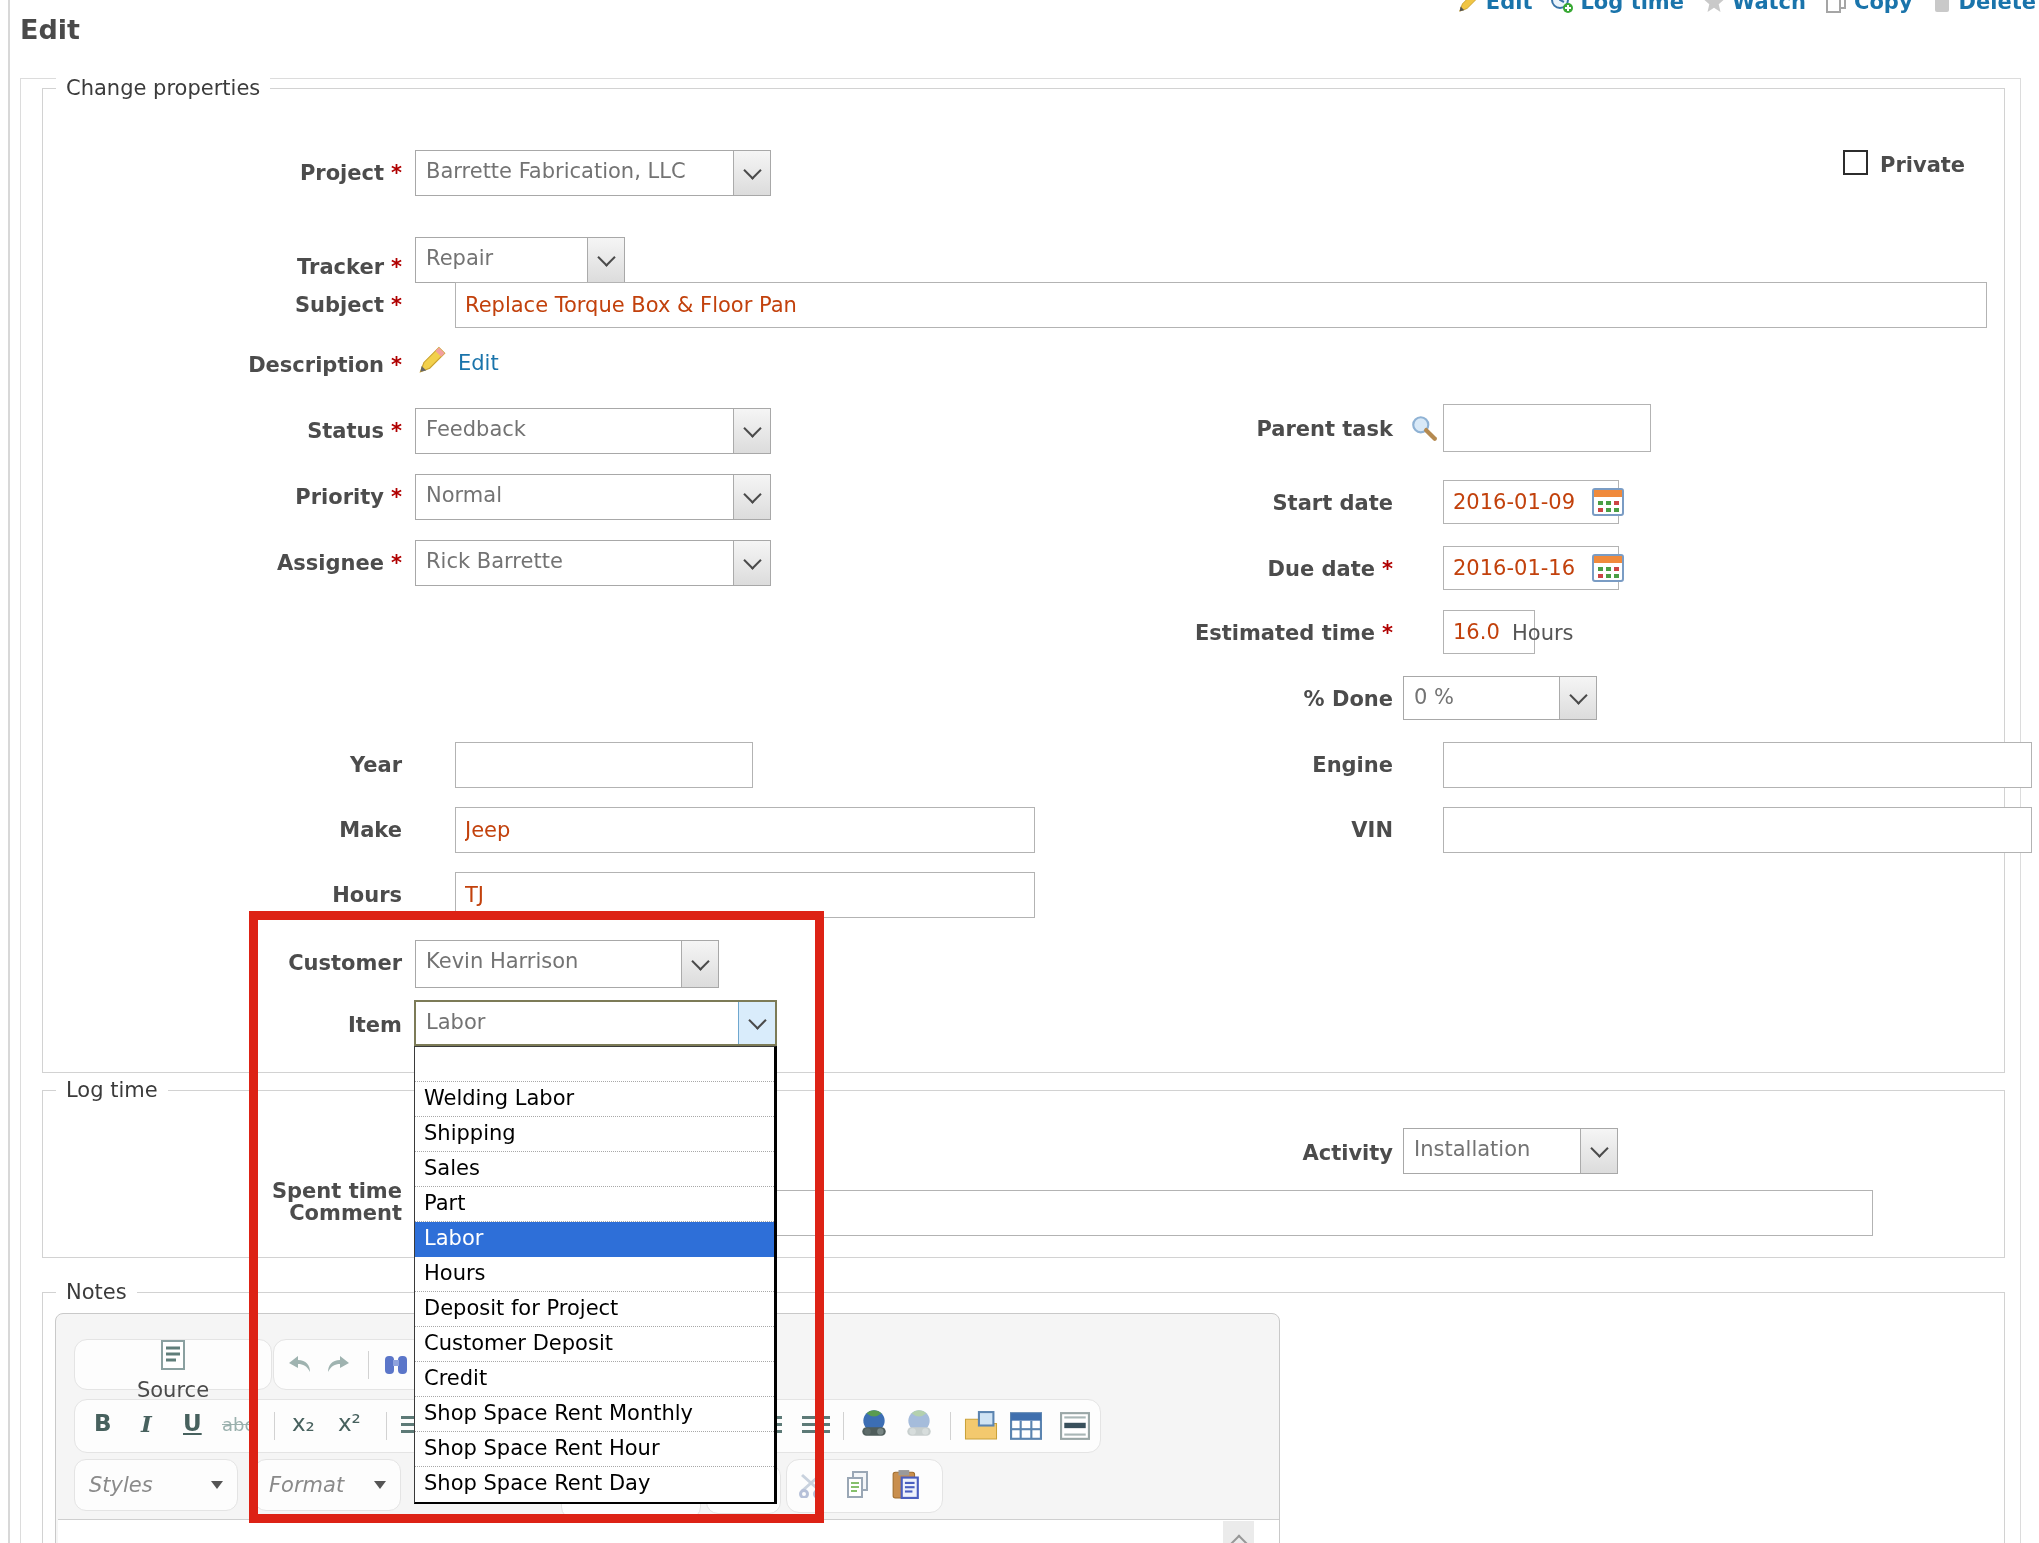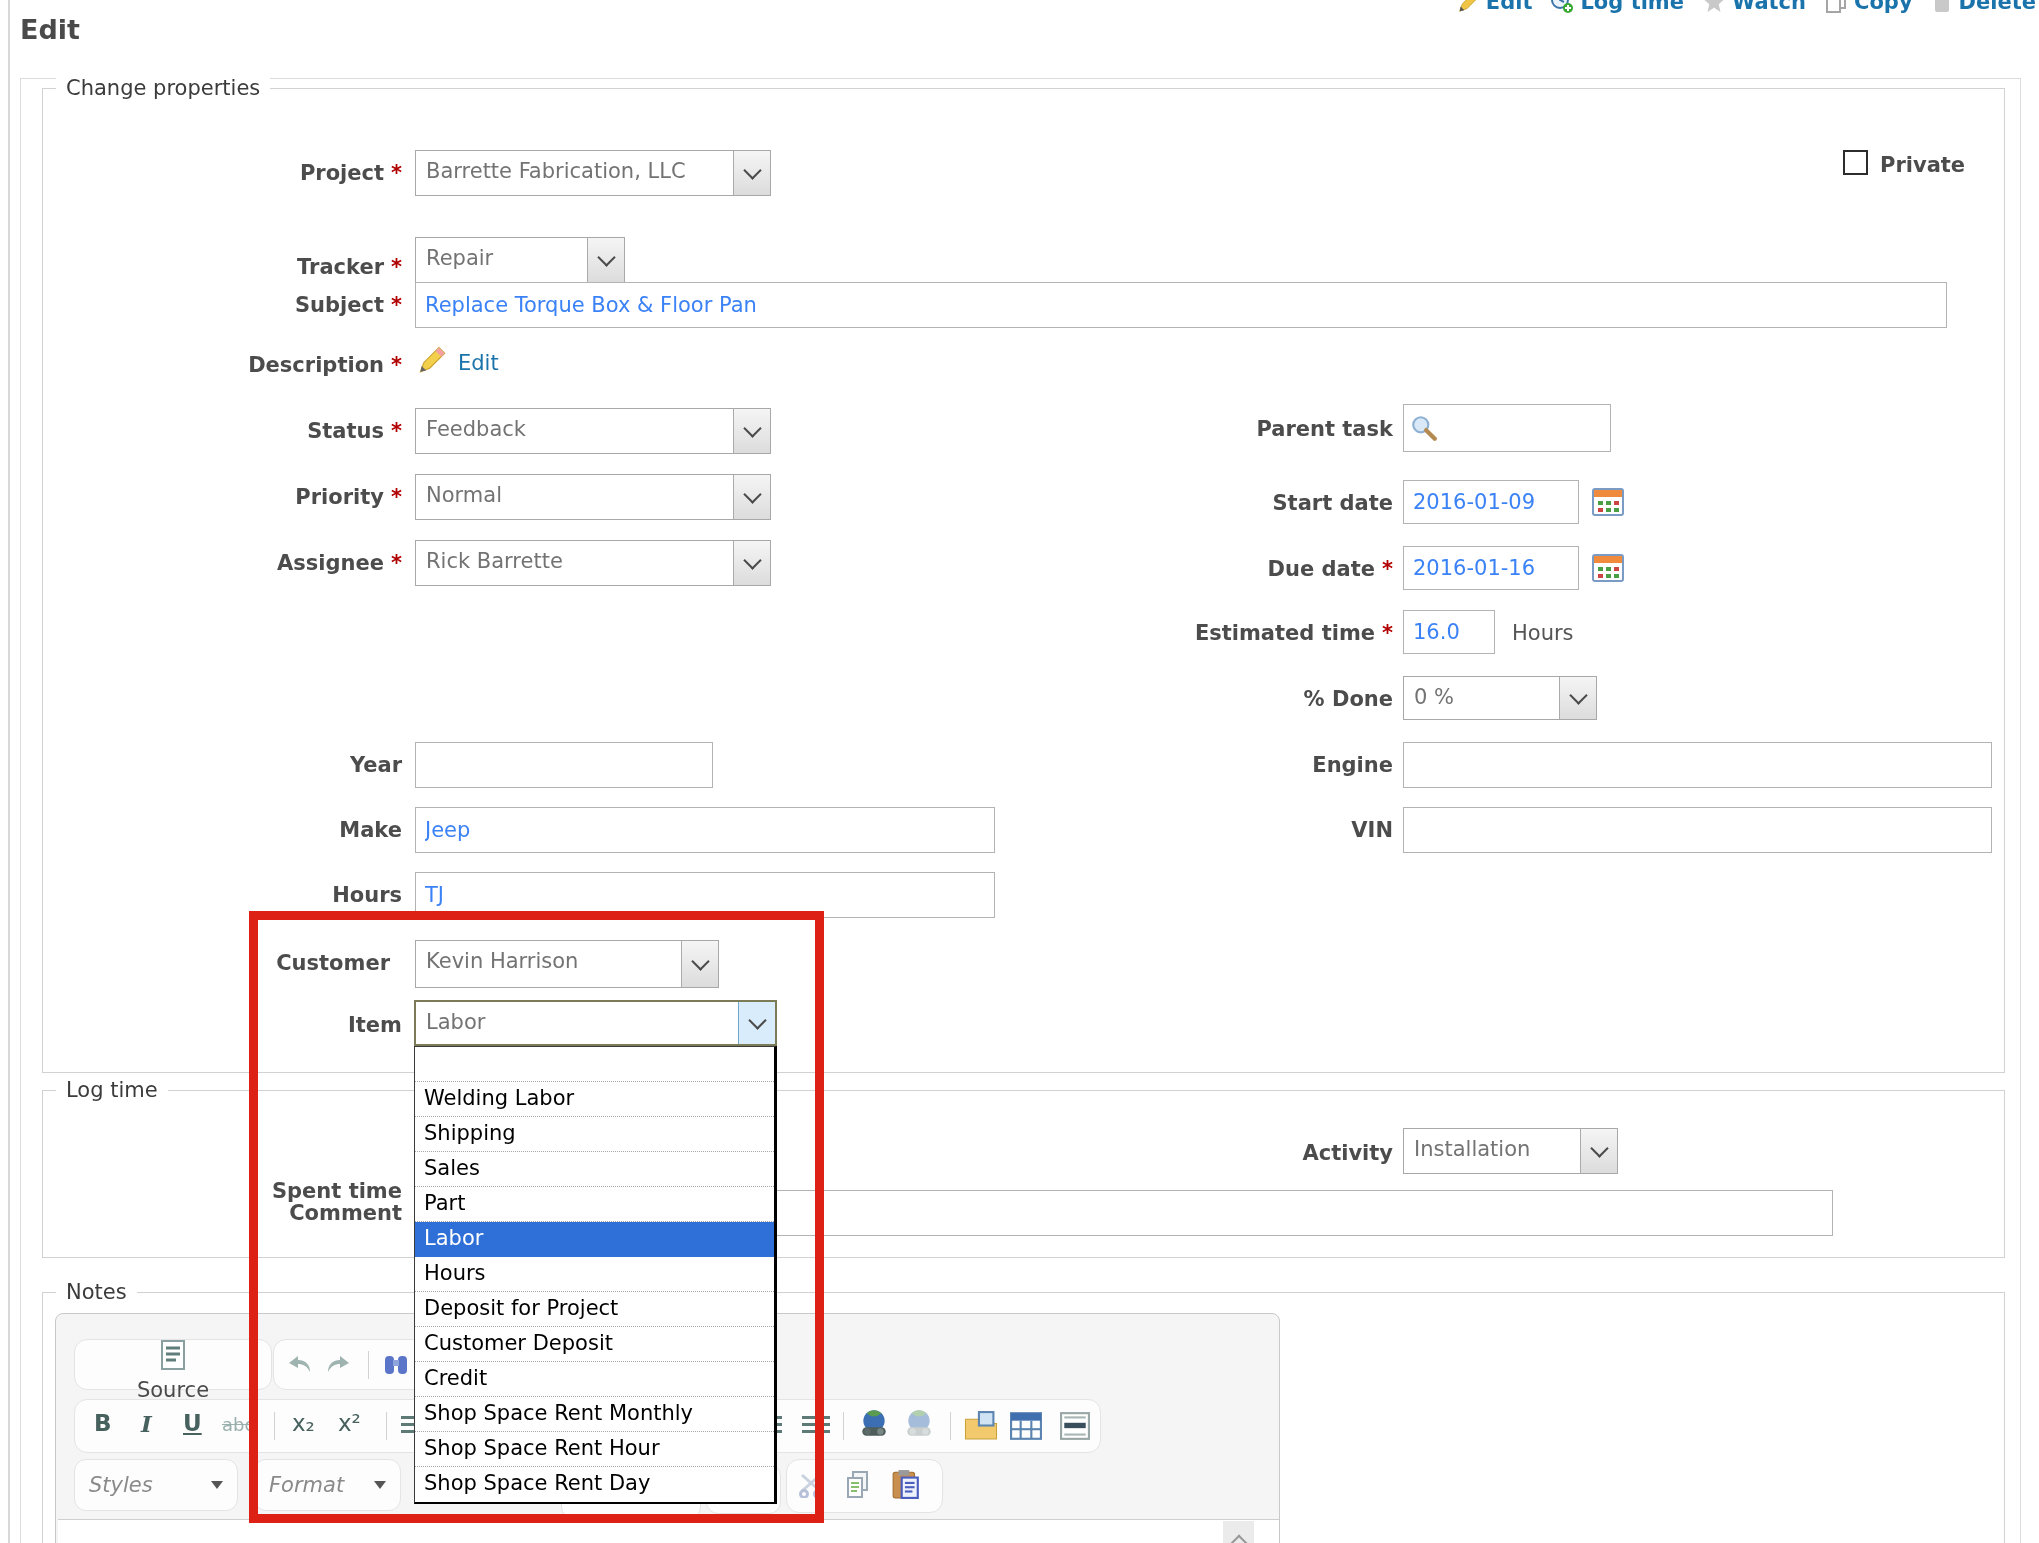--- a/index.html
+++ b/index.html
@@ -3,21 +3,21 @@
 <meta charset="utf-8">
 <style>
   html,body{margin:0;padding:0;background:#fff;font-family:"DejaVu Sans",sans-serif;}
   #canvas{position:relative;width:2039px;height:1543px;overflow:hidden;background:#fff;}
   .abs{position:absolute;}
   
   .lbl{position:absolute;font-size:21px;font-weight:bold;color:#4c4c4c;text-align:right;white-space:nowrap;line-height:26px;}
   .lbl .req{color:#b00000;margin-left:7px;}
   .plain{font-weight:normal;color:#555;}
   
-  .inp{position:absolute;box-sizing:border-box;border:1px solid #b3b3b3;background:#fff;font-family:"DejaVu Sans",sans-serif;font-size:21px;color:#3b82f6;padding:0 9px;outline:none;}
+  .inp{position:absolute;box-sizing:border-box;border:1px solid #b3b3b3;background:#fff;font-family:"DejaVu Sans",sans-serif;font-size:21px;color:#c2410c;padding:0 9px;outline:none;margin-left:40px;}
   
   .sel{position:absolute;box-sizing:border-box;border:1px solid #a8a8a8;background:#fff;display:flex;align-items:stretch;}
   .sel .val{flex:1;font-size:21px;color:#737373;padding:8px 0 0 10px;white-space:nowrap;overflow:hidden;}
   .abtn{width:36px;border-left:1px solid #ababab;background:linear-gradient(#f5f5f5,#dcdcdc);display:flex;align-items:center;justify-content:center;}
   .chev{width:11px;height:11px;border-left:2px solid #4a4a4a;border-bottom:2px solid #4a4a4a;transform:rotate(-45deg);margin-top:-5px;}
   .sel.focused{border:2px solid #7c7b57;}
   .sel.focused .abtn{background:#d9ecfb;border-left:1px solid #6fa7cf;}
   
   .fset{position:absolute;border:1px solid #d2d2d2;background:transparent;}
   .legend{position:absolute;background:#fff;padding:0 10px;font-size:21px;color:#3b3b3b;white-space:nowrap;line-height:26px;}
@@ -215,21 +215,21 @@
   <input class="inp" style="left: 1403px; top: 742px; width: 589px; height: 46px;" value="">
 
   <div class="lbl" style="left:120px;top:817px;width:282px;">Make</div>
   <input class="inp" style="left: 415px; top: 807px; width: 580px; height: 46px;" value="Jeep">
   <div class="lbl" style="left:1000px;top:817px;width:393px;">VIN</div>
   <input class="inp" style="left: 1403px; top: 807px; width: 589px; height: 46px;" value="">
 
   <div class="lbl" style="left:120px;top:882px;width:282px;">Hours</div>
   <input class="inp" style="left: 415px; top: 872px; width: 580px; height: 46px;" value="TJ">
 
-  <div class="lbl" style="left:108px;top:950px;width:282px;text-align:right;">Customer</div>
+  <div class="lbl" style="left:120px;top:950px;width:282px;text-align:right;">Customer</div>
   <div class="sel" style="left:415px;top:940px;width:304px;height:48px;">
     <span class="val">Kevin Harrison</span>
     <span class="abtn">
         <span class="chev"></span>
       </span>
   </div>
 
   <div class="lbl" style="left:120px;top:1012px;width:282px;">Item</div>
   <div class="sel focused" style="left:414px;top:1000px;width:363px;height:46px;">
     <span class="val">Labor</span>

